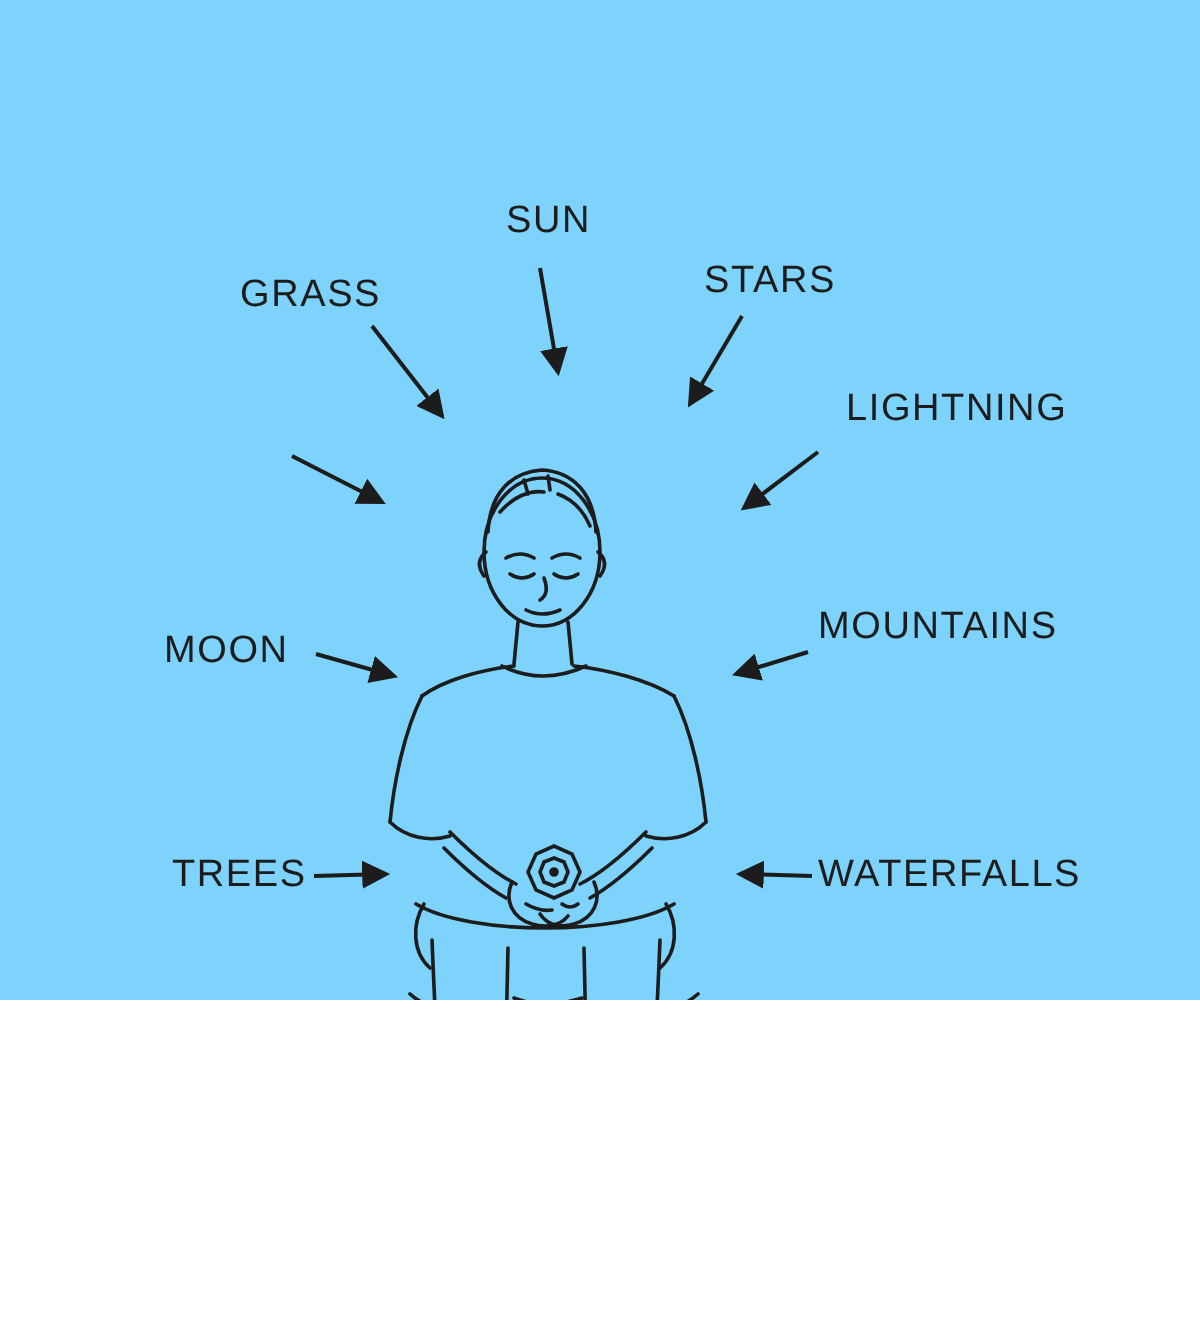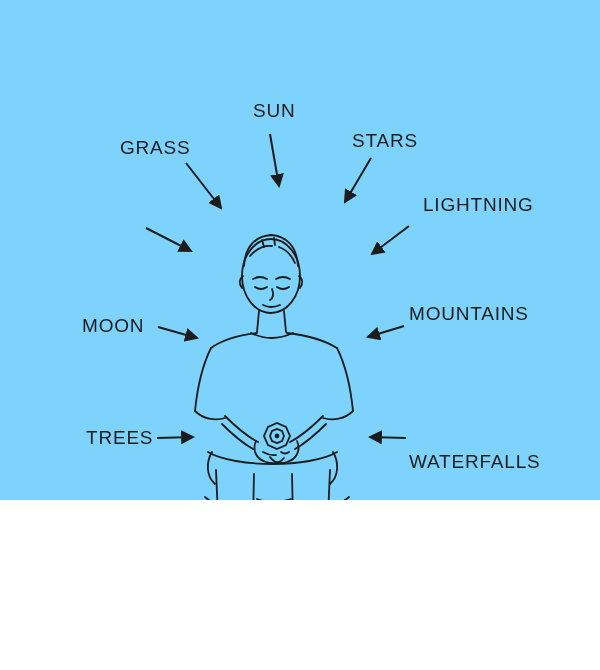--- a/index.html
+++ b/index.html
@@ -150,15 +150,15 @@
     </g>
   </svg>
 
   <div class="label" style="left:253px; top:100px;">SUN</div>
   <div class="label" style="left:120px; top:137px;">GRASS</div>
   <div class="label" style="left:352px; top:130px;">STARS</div>
   <div class="label" style="left:423px; top:194px;text-align:center;">LIGHTNING</div>
   <div class="label" style="left:82px;  top:315px;">MOON</div>
   <div class="label" style="left:409px; top:303px;">MOUNTAINS</div>
   <div class="label" style="left:86px;  top:427px;">TREES</div>
-  <div class="label" style="left:409px; top:427px;margin-top:24px;">WATERFALLS</div>
+  <div class="label" style="left:409px; top:427px;">WATERFALLS</div>
 
 </div>
 
 </body></html>

